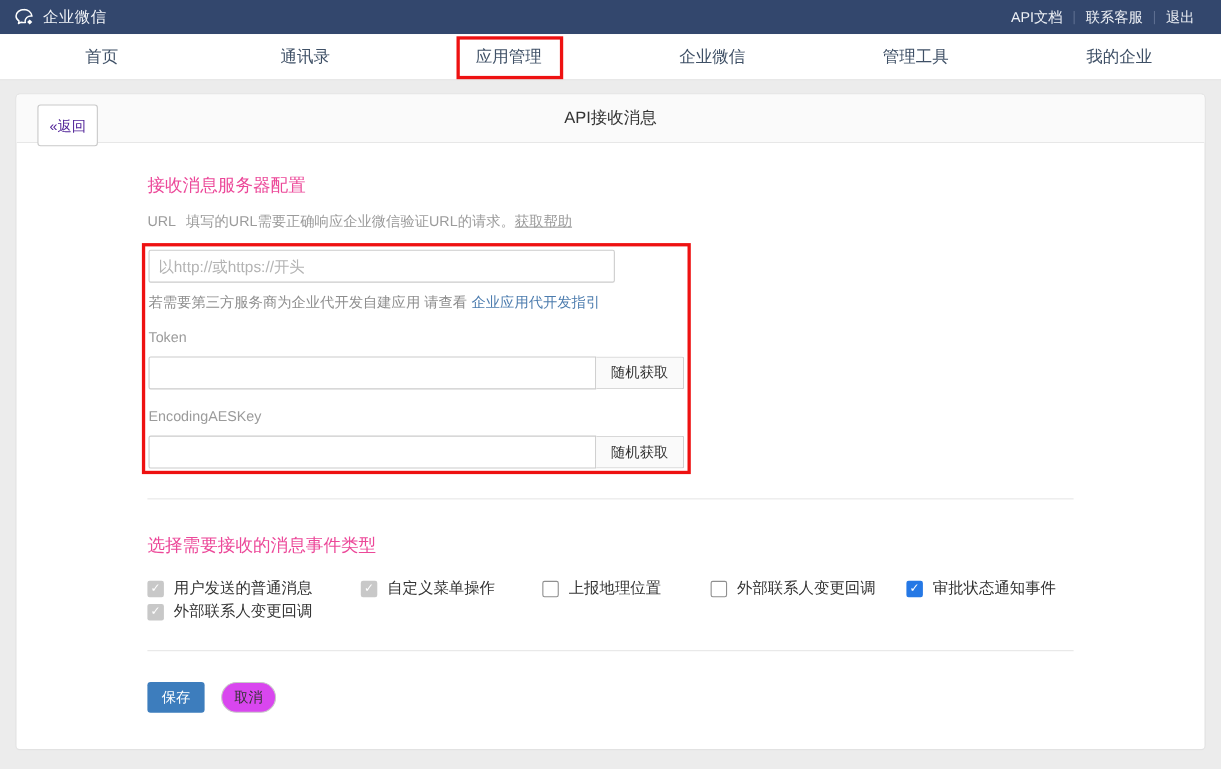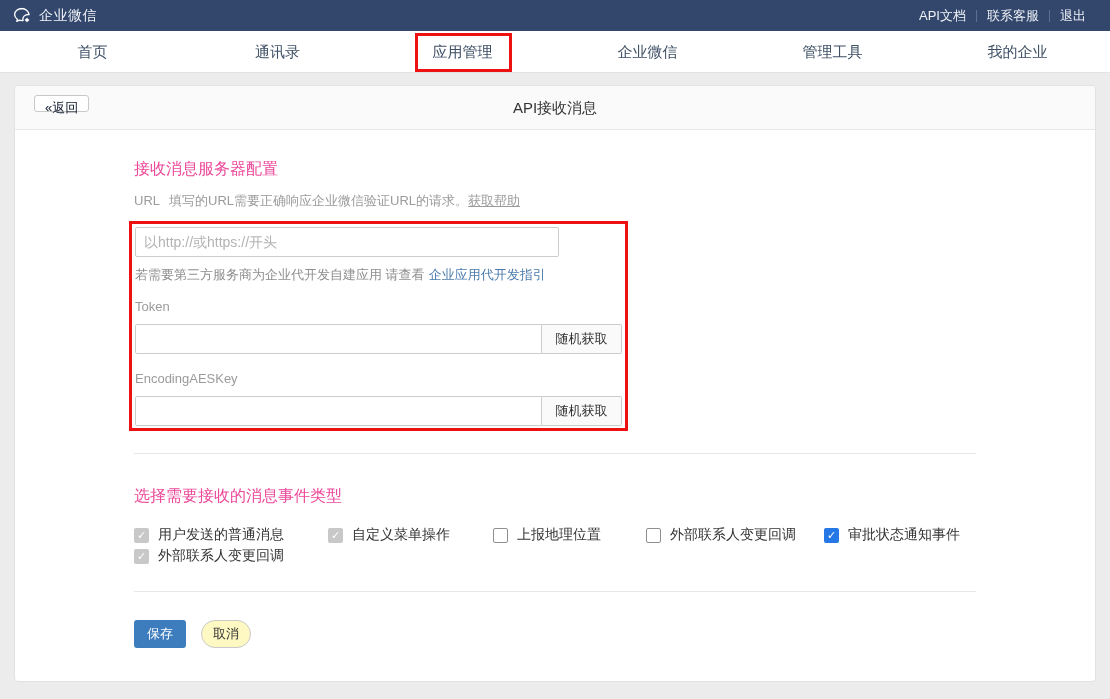--- a/index.html
+++ b/index.html
@@ -50,23 +50,23 @@
     position:absolute;left:14px;top:85px;width:1082px;height:597px;
     background:#fff;border:1px solid #e2e2e2;border-radius:4px;
     box-sizing:border-box;
   }
   .card-header{
     position:absolute;left:0;top:0;right:0;height:43px;
     background:#fafafa;border-bottom:1px solid #e7e7e7;
     border-radius:4px 4px 0 0;
   }
   .back-btn{
-    position:absolute;left:19px;top:9px;height:17px;padding:0 10px;
+    position:absolute;left:19px;top:9px;height:38px;padding:0 10px;
     background:#fff;border:1px solid #c9c9c9;border-radius:3px;
-    font-size:13px;color:#0f172a;line-height:23px;cursor:pointer;
+    font-size:13px;color:#4c1d95;line-height:23px;cursor:pointer;
     font-family:inherit;
   }
   .page-title{
     position:absolute;left:0;right:0;top:0;height:43px;line-height:43px;
     text-align:center;font-size:15px;color:#333;
   }
 
   
   .section-title{position:absolute;font-size:16px;color:#ec4899;}
   .st-1{left:119px;top:73px;}
@@ -130,21 +130,21 @@
   .cb-p5{left:809px;}
 
   
   .save-btn{
     position:absolute;left:119px;top:534px;width:52px;height:28px;
     background:var(--save-blue,#3d7dbd);color:#fff;border:none;border-radius:3px;
     font-size:13px;cursor:pointer;font-family:inherit;
   }
   .cancel-btn{
     position:absolute;left:186px;top:534px;width:50px;height:28px;
-    background:#fef9c3;color:#333;border:1px solid #c9c9c9;border-radius:14px;
+    background:#d946ef;color:#333;border:1px solid #c9c9c9;border-radius:14px;
     font-size:13px;cursor:pointer;font-family:inherit;box-sizing:border-box;
   }
 </style>
 </head>
 <body style="--topbar-bg: #33476d; --save-blue: #3d7dbd; --checkbox-blue: #2578e5; --link-blue: #4c7cae; --annotation-red: #ee1111;">
 
 <div class="stage">
 
   <div class="topbar">
     <div class="brand">

